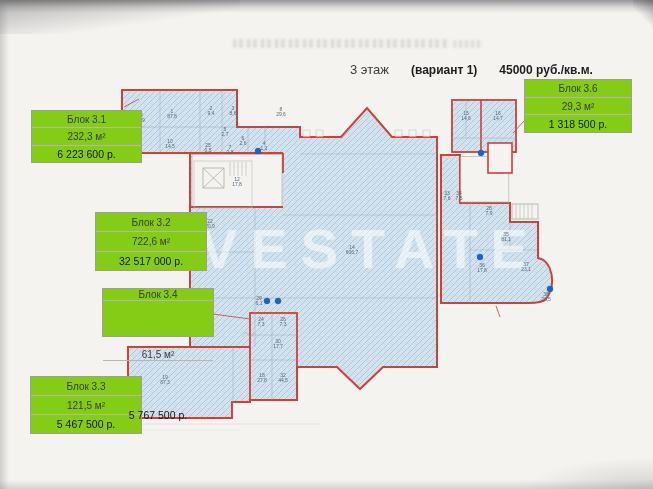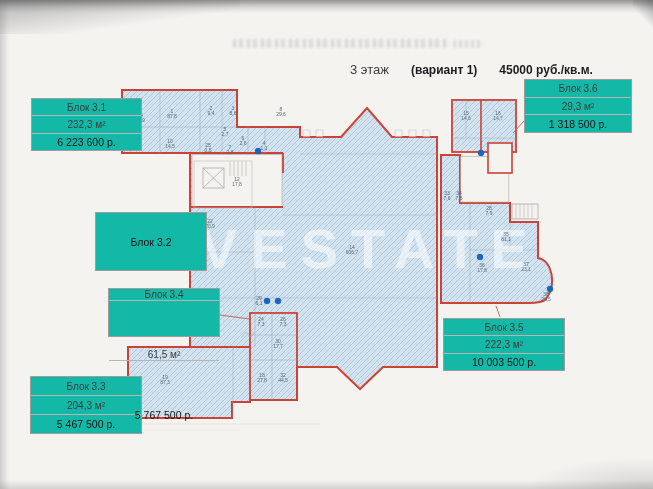--- a/index.html
+++ b/index.html
@@ -27,29 +27,29 @@
       rgba(148,146,150,.45) 6px 10px, rgba(148,146,150,.06) 10px 14px);
     filter:blur(1.2px);}
   .smudge2{left:453px;top:40px;width:30px;height:8px;border-radius:2px;opacity:.45;
     background:repeating-linear-gradient(90deg, rgba(148,146,150,.5) 0 3px, rgba(148,146,150,.1) 3px 6px);
     filter:blur(1.1px);}
   
   #title{position:absolute;left:350px;top:62px;display:flex;align-items:baseline;gap:22px;z-index:20;}
   #title .t-floor{font-size:13px;color:#3c3c3c;}
   #title .t-var,#title .t-rate{font-size:12px;font-weight:bold;color:#1d1d1d;}
   
-  .blk{position:absolute;background:#14b8a6;border:1px solid #9d9d9d;display:flex;flex-direction:column;
+  .blk{position:absolute;background:#84cc16;border:1px solid #9d9d9d;display:flex;flex-direction:column;
        text-align:center;z-index:20;}
   .blk>div{flex:1;display:flex;align-items:center;justify-content:center;border-bottom:1px solid #b8b6b4;
        font-size:10px;color:#3b3b3b;padding:0 3px;white-space:nowrap;}
   .blk>div:last-child{border-bottom:none;font-weight:normal;font-size:10.5px;color:#141414;}
-  #blk31{left:31px;top:98px;width:109px;height:51px;}
+  #blk31{left:31px;top:110px;width:109px;height:51px;}
   #blk32{left:95px;top:212px;width:110px;height:57px;}
   #blk33{left:30px;top:376px;width:110px;height:56px;}
-  #blk34{left:108px;top:288px;width:110px;height:47px;gap:48px;}
+  #blk34{left:102px;top:288px;width:110px;height:47px;gap:48px;}
   #blk35{left:443px;top:318px;width:120px;height:51px;}
   #blk36{left:524px;top:79px;width:106px;height:52px;}
   
   #plan-svg{position:absolute;left:0;top:0;z-index:5;}
   #watermark{position:absolute;left:200px;top:216px;z-index:8;pointer-events:none;
     font-size:56px;font-weight:bold;letter-spacing:13px;color:rgba(255,255,255,.55);}
   #room-layer{position:absolute;left:0;top:0;width:653px;height:489px;z-index:10;pointer-events:none;}
   .room{position:absolute;transform:translate(-50%,-50%);display:flex;flex-direction:column;
     align-items:center;font-size:5px;line-height:5px;color:#56687a;}
   .dot{position:absolute;width:6px;height:6px;border-radius:50%;background:#1667c5;
@@ -268,35 +268,32 @@
     <span class="t-rate">45000 руб./кв.м.</span>
   </div>
 
   <div class="blk" id="blk31">
     <div>Блок 3.1</div>
     <div>232,3 м²</div>
     <div>6 223 600 р.</div>
   </div>
   <div class="blk" id="blk32">
     <div>Блок 3.2</div>
+    <div>722,6 м²</div>
+    <div>32 517 000 р.</div>
   </div>
   <div class="blk" id="blk33">
     <div>Блок 3.3</div>
-    <div>204,3 м²</div>
+    <div>121,5 м²</div>
     <div>5 467 500 р.</div>
   </div>
   <div class="blk" id="blk34">
     <div>Блок 3.4</div>
     <div>61,5 м²</div>
     <div>5 767 500 р.</div>
-  </div>
-  <div class="blk" id="blk35">
-    <div>Блок 3.5</div>
-    <div>222,3 м²</div>
-    <div>10 003 500 р.</div>
   </div>
   <div class="blk" id="blk36">
     <div>Блок 3.6</div>
     <div>29,3 м²</div>
     <div>1 318 500 р.</div>
   </div>
 
   <div class="artifact top-band"></div>
   <div class="artifact top-left-shadow"></div>
   <div class="artifact right-corner"></div>

